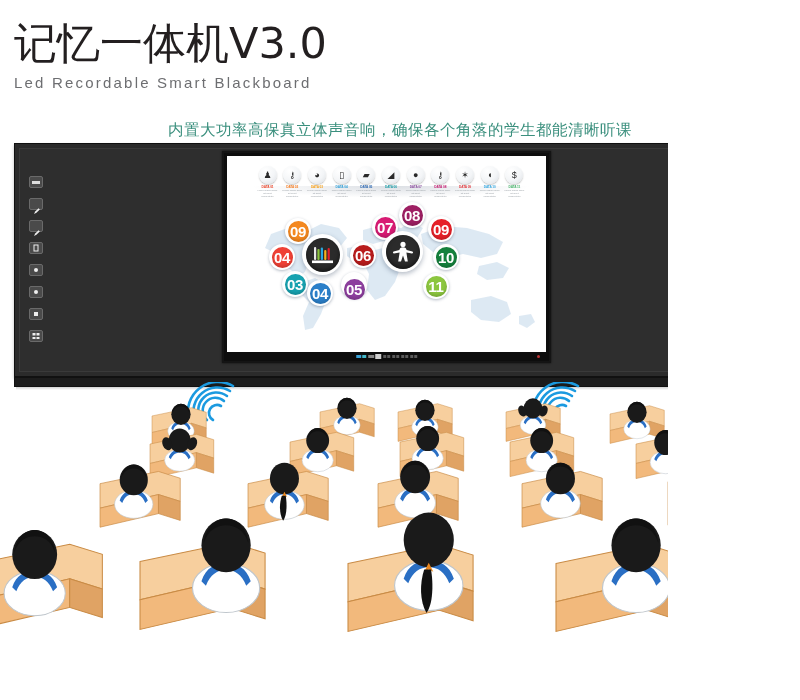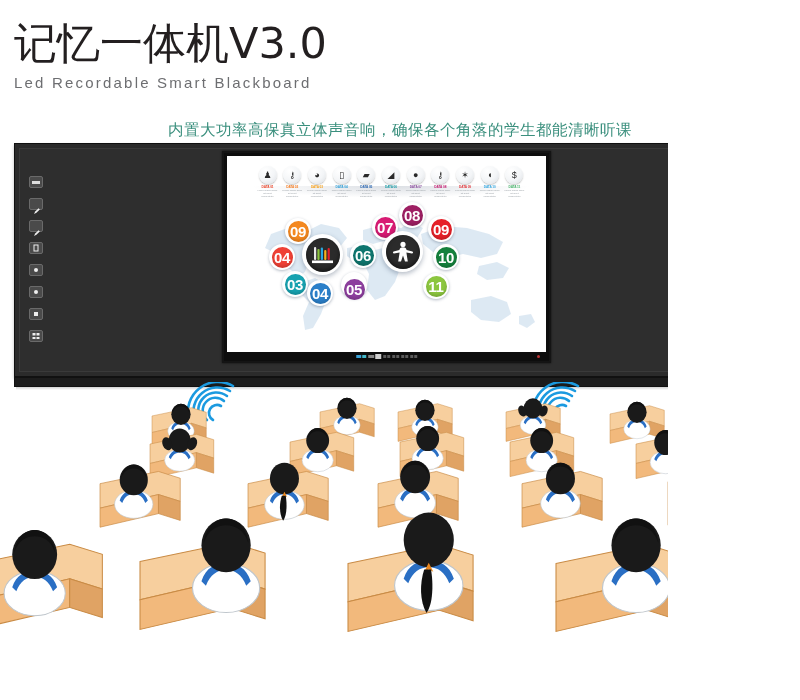--- a/index.html
+++ b/index.html
@@ -365,21 +365,21 @@
             <div class="bub" style="left: 55px; top: 115px;">
               <i style="background: rgb(23, 162, 176);">03</i>
             </div>
             <div class="bub" style="left: 80px; top: 124px;">
               <i style="background: rgb(42, 127, 201);">04</i>
             </div>
             <div class="bub" style="left: 114px; top: 116px;">
               <i style="background: rgb(141, 63, 158); margin-top: 8px;">05</i>
             </div>
             <div class="bub" style="left: 123px; top: 86px;">
-              <i style="background: #0f766e;">06</i>
+              <i style="background: #b91c1c;">06</i>
             </div>
             <div class="bub" style="left: 145px; top: 58px;">
               <i style="background: rgb(216, 27, 116);">07</i>
             </div>
             <div class="bub" style="left: 172px; top: 46px;">
               <i style="background: rgb(158, 31, 99);">08</i>
             </div>
             <div class="bub" style="left: 201px; top: 60px;">
               <i style="background: rgb(230, 33, 41);">09</i>
             </div>

